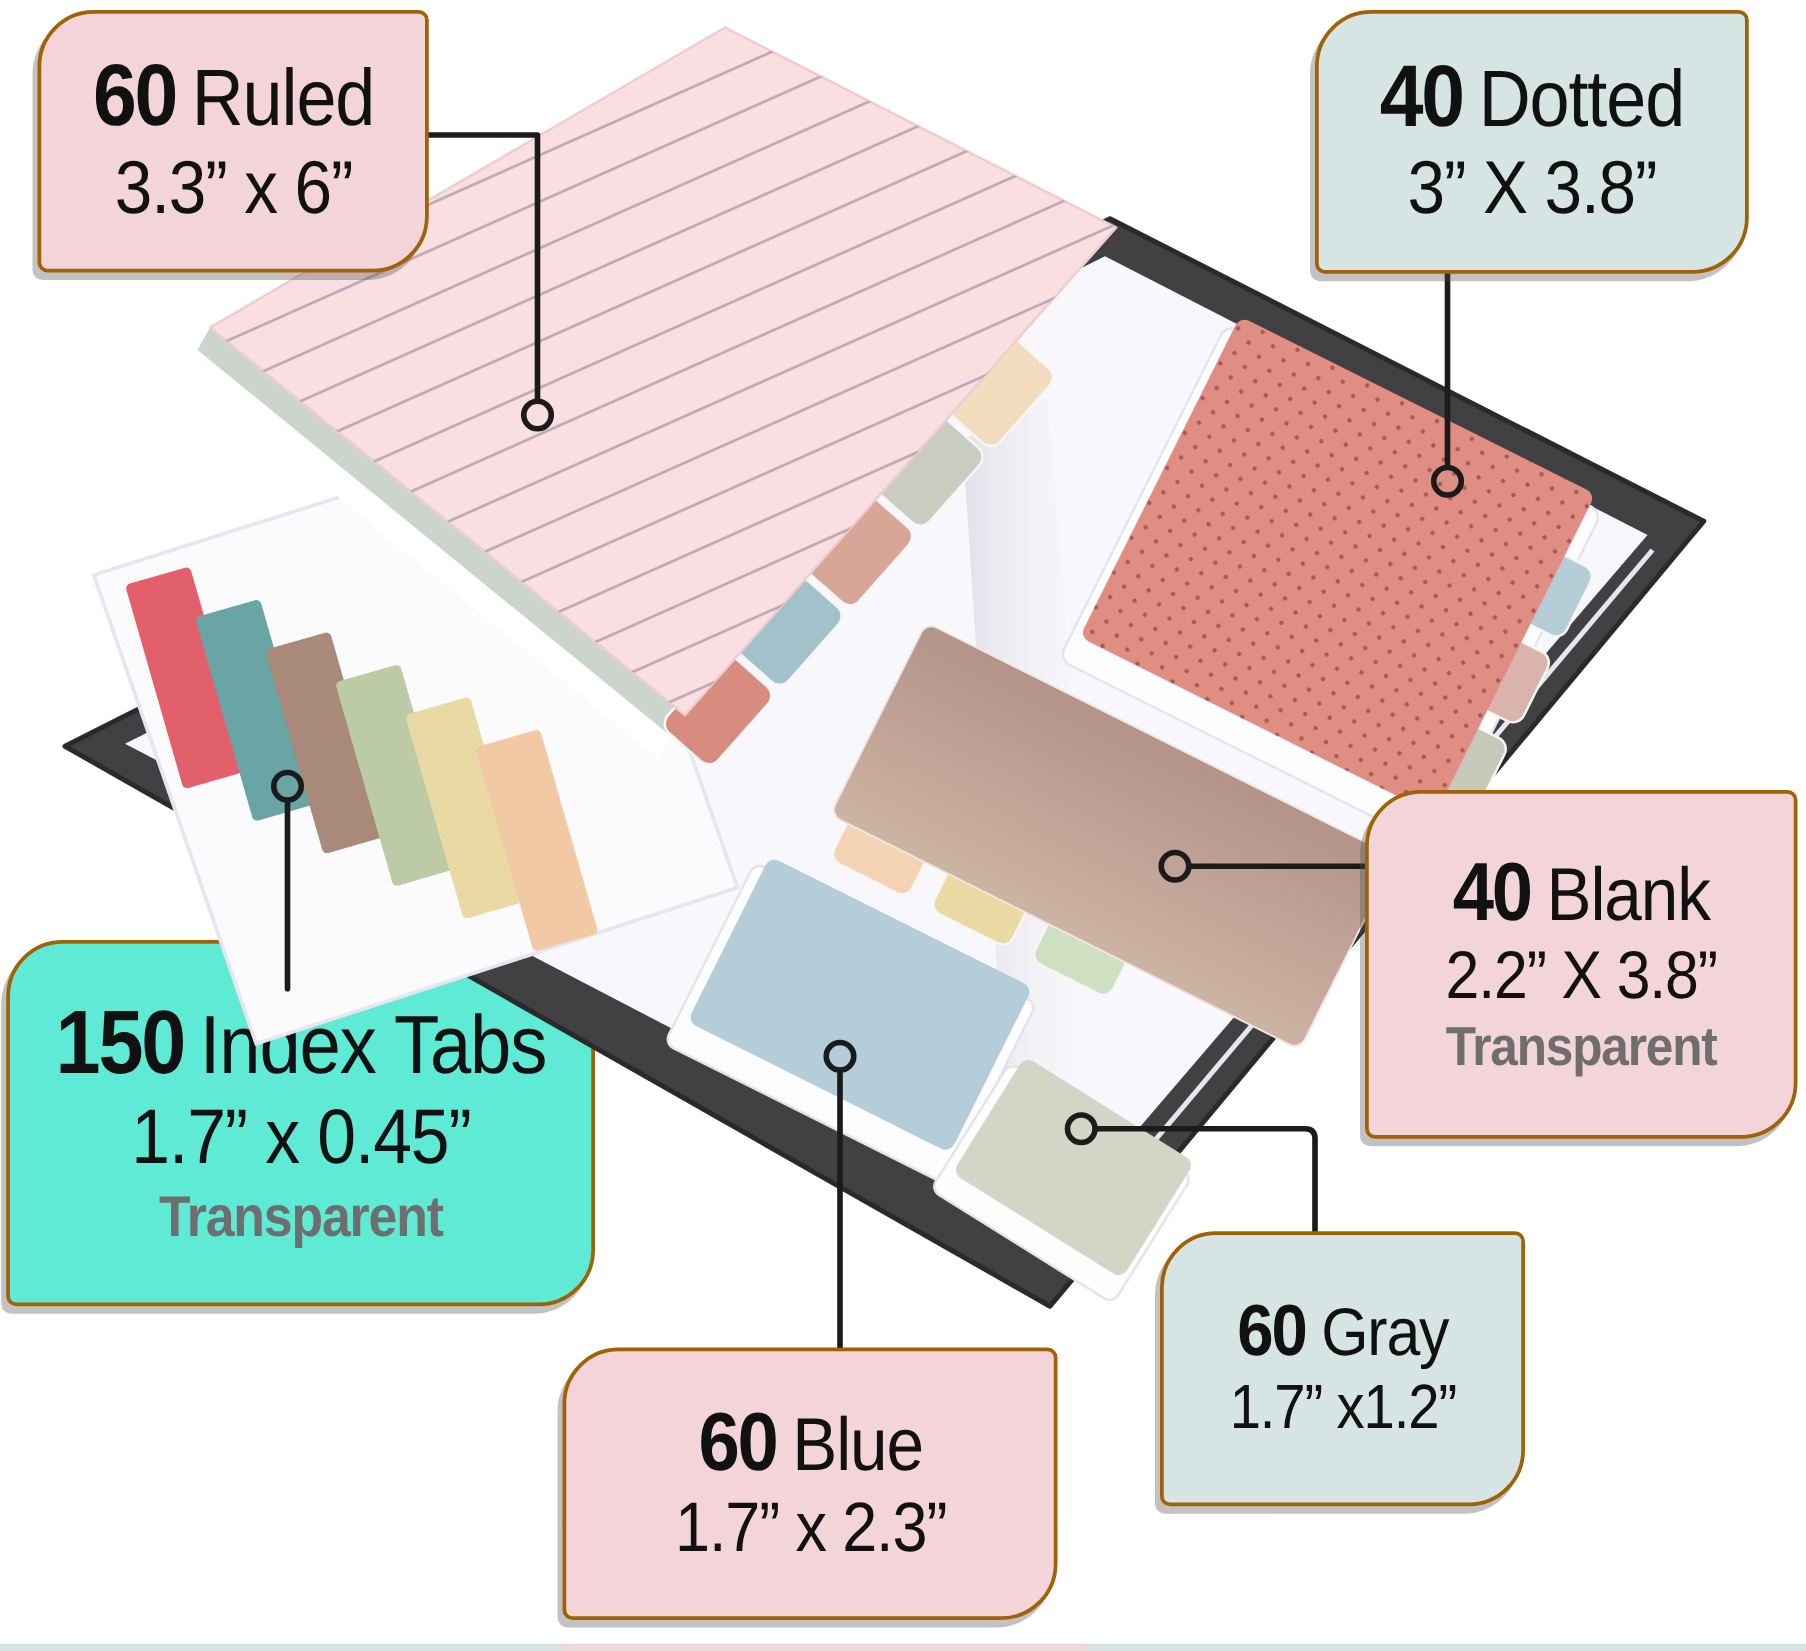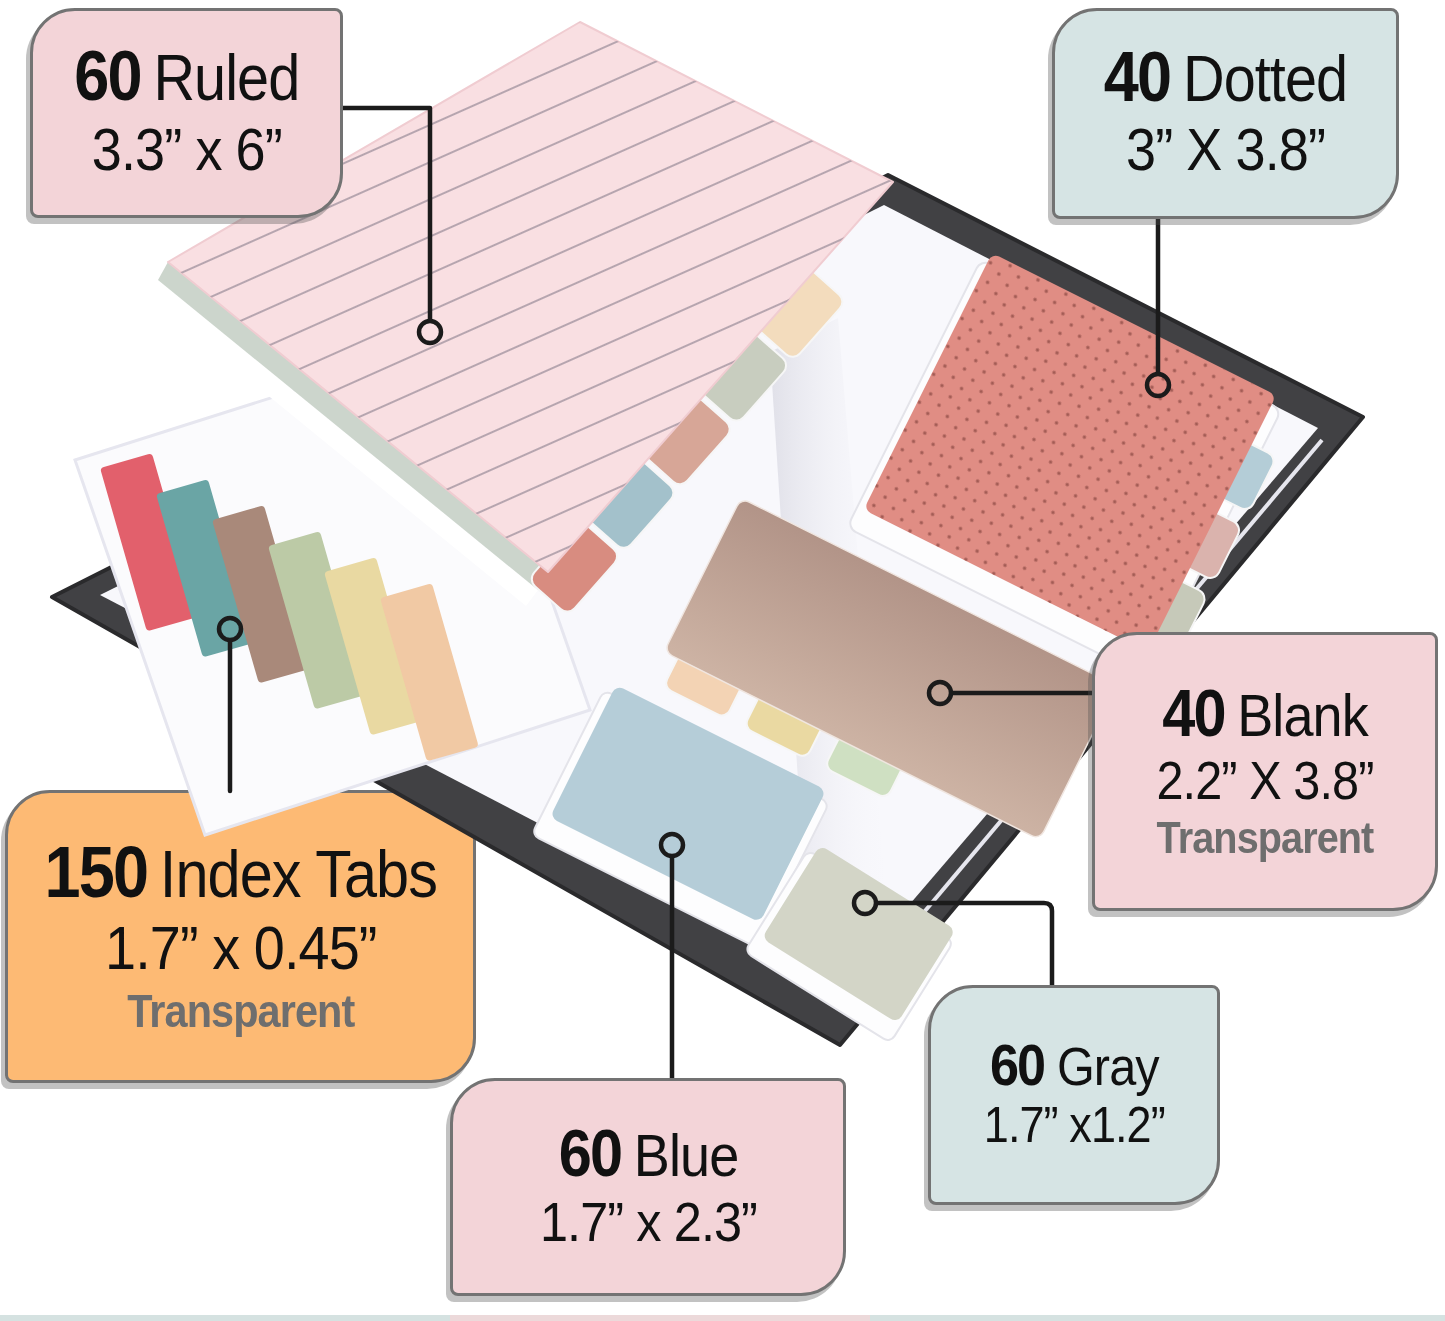--- a/index.html
+++ b/index.html
@@ -1,19 +1,19 @@
 <!DOCTYPE html>
 <html><head>
 <meta charset="utf-8">
 <style>
   html,body{margin:0;padding:0;background:#ffffff;}
   #stage{position:relative;width:1445px;height:1321px;overflow:hidden;
          font-family:"Liberation Sans",sans-serif;background:#ffffff;}
   svg.scene{position:absolute;left:0;top:0;z-index:2;}
-  .callout{position:absolute;z-index:3;border:3px solid #737373;
+  .callout{position:absolute;z-index:3;border:3px solid #a16207;
            display:flex;flex-direction:column;justify-content:center;align-items:center;
            text-align:center;color:#111;box-shadow:-4px 6px 0 rgba(80,80,80,.35);}
   .callout.under{z-index:1;}
   .cx{transform:scaleX(.9);transform-origin:50% 50%;width:110%;}
   .l1{display:flex;justify-content:center;align-items:baseline;line-height:1.05;white-space:nowrap;}
   .num{font-weight:700;letter-spacing:-2px;}
   .lbl{font-weight:400;margin-left:14px;letter-spacing:-1px;}
   .l2{font-weight:400;line-height:1.2;letter-spacing:-1px;white-space:nowrap;}
   .l3{font-weight:700;line-height:1.15;letter-spacing:-1px;}
   .c-ruled  .num{font-size:70px}.c-ruled  .lbl{font-size:64px}.c-ruled  .l2{font-size:60px}
@@ -149,21 +149,21 @@
   <div class="callout r-leaf c-dotted" style="left: 1052px; top: 8px; width: 341px; height: 205px; background: rgb(214, 228, 228);">
     <div class="cx">
       <div class="l1">
         <span class="num">40</span>
         <span class="lbl">Dotted</span>
       </div>
       <div class="l2">3” X 3.8”</div>
     </div>
   </div>
 
-  <div class="callout r-leaf c-index under" style="left: 5px; top: 790px; width: 465px; height: 287px; background: #fdba74;">
+  <div class="callout r-leaf c-index under" style="left: 5px; top: 752px; width: 465px; height: 287px; background: #5eead4;">
     <div class="cx">
       <div class="l1">
         <span class="num">150</span>
         <span class="lbl">Index Tabs</span>
       </div>
       <div class="l2">1.7” x 0.45”</div>
       <div class="l3" style="color:#6e6e6e;">Transparent</div>
     </div>
   </div>
 

